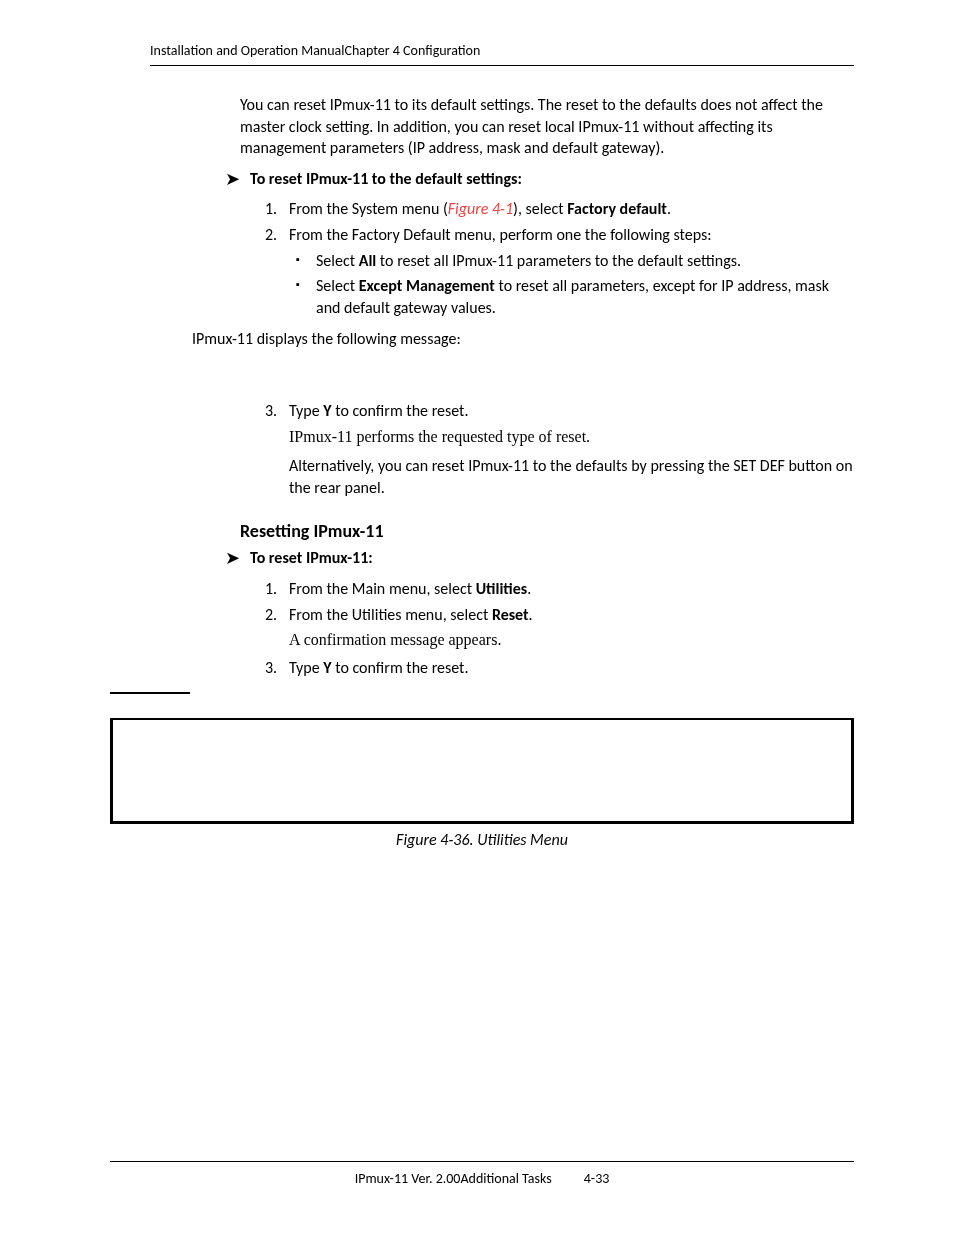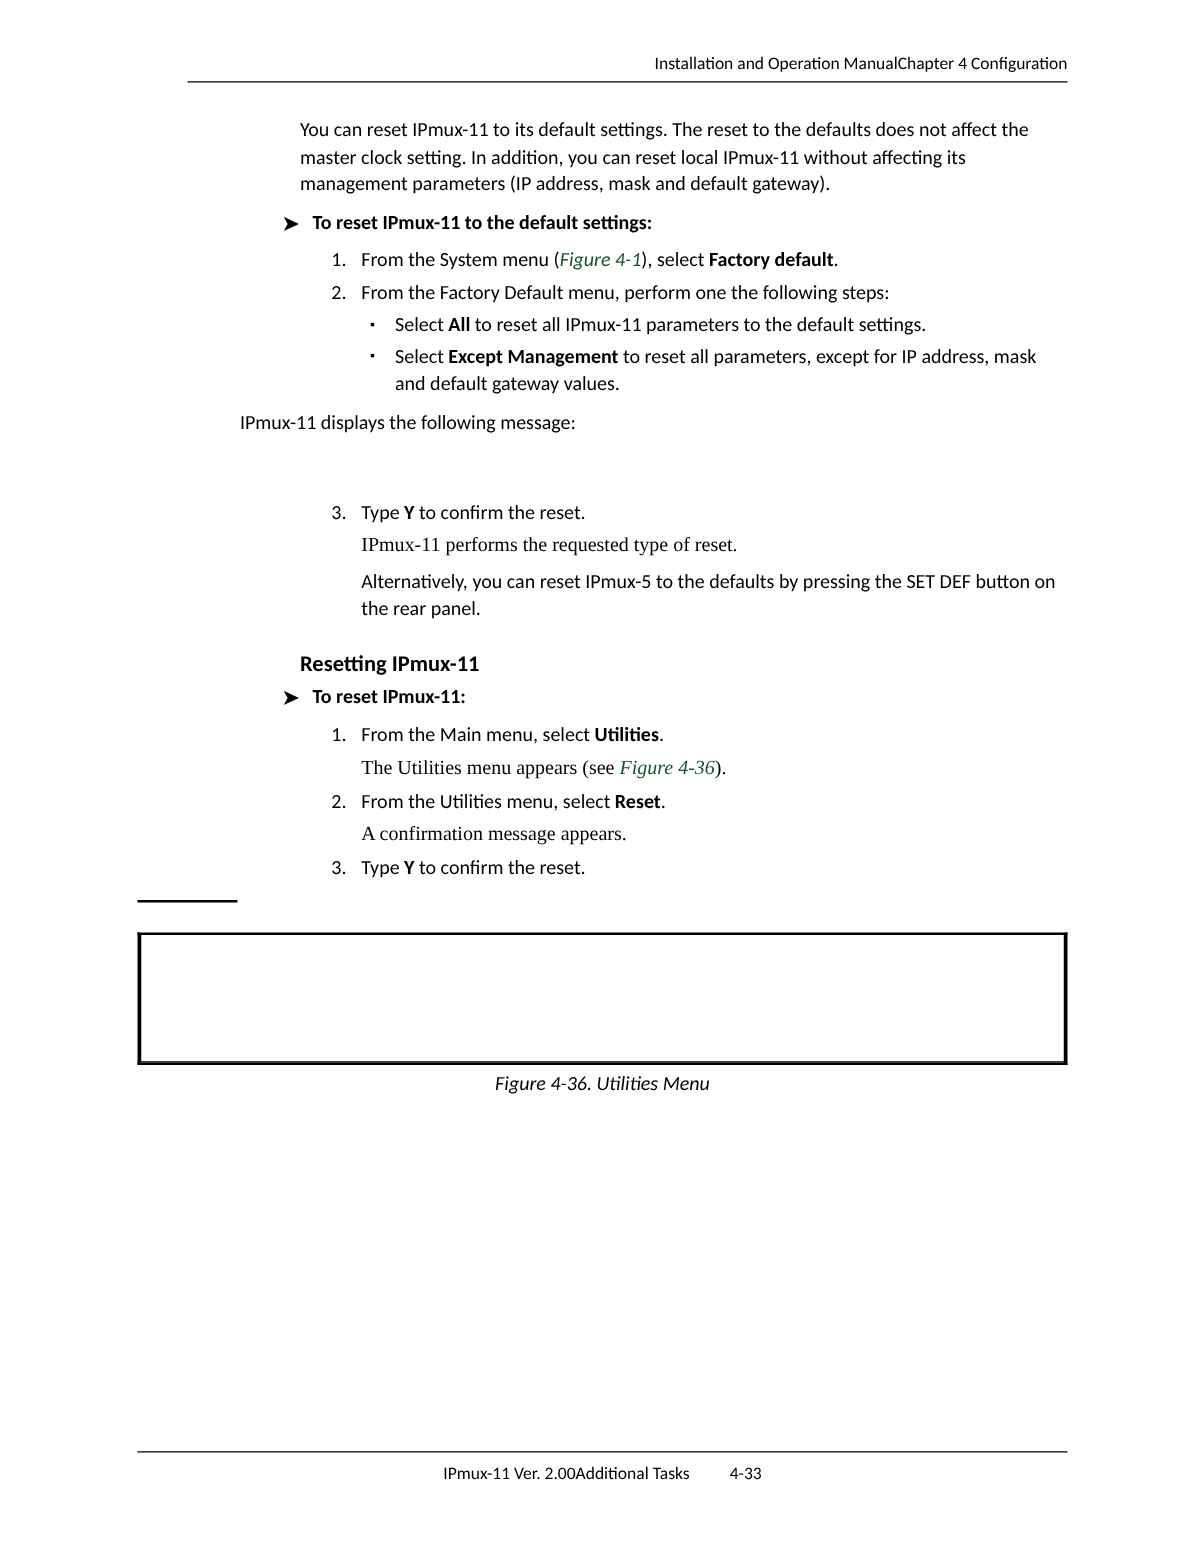--- a/index.html
+++ b/index.html
@@ -13,21 +13,21 @@
     width: 954px;
     height: 1235px;
     box-sizing: border-box;
     padding: 42px 100px 48px 110px;
     position: relative;
     display: flex;
     flex-direction: column;
   }
   .top-header {
     display: flex;
-    justify-content: flex-end;
+    justify-content: flex-start;
     font-size: 14px;
     border-bottom: 1px solid #000;
     padding-bottom: 6px;
     margin-bottom: 28px;
     margin-left: 40px;
   }
   .content {
     flex: 1 1 auto;
   }
   .section-heading {
@@ -90,21 +90,21 @@
     margin-bottom: 10px;
   }
   .indent-under-step {
     margin-left: 179px;
     line-height: 1.35;
     margin-top: 2px;
     margin-bottom: 6px;
     font-family: Liberation Serif, serif;
   }
   .link {
-    color: #14532d;
+    color: #ef4444;
     font-style: italic;
     text-align: center;
   }
   .figure-box {
     margin-top: 14px;
     margin-bottom: 10px;
   }
   .figure-inner {
     position: relative;
     height: 132px;
@@ -208,38 +208,35 @@
     <div class="ol-step">
       <span class="ol-num">3.</span>
       <span class="ol-body">
         <span>Type </span><b>Y</b><span> to confirm the reset.</span>
       </span>
     </div>
     <div class="indent-under-step">IPmux-11 performs the requested type of reset.</div>
 
     <div class="ol-step" style="margin-top:8px">
       <span class="ol-num"></span>
-      <span class="ol-body">Alternatively, you can reset IPmux-5 to the defaults by pressing the SET DEF button on the rear panel.</span>
+      <span class="ol-body">Alternatively, you can reset IPmux-11 to the defaults by pressing the SET DEF button on the rear panel.</span>
     </div>
 
     <div class="section-heading" style="margin-top:22px">Resetting IPmux-11</div>
 
     <div class="proc-row">
       <span class="proc-arrow">➤</span>
       <span class="proc-title">To reset IPmux-11:</span>
     </div>
 
     <div class="ol-step">
       <span class="ol-num">1.</span>
       <span class="ol-body">
         <span>From the Main menu, select </span><b>Utilities</b><span>.</span>
       </span>
-    </div>
-    <div class="indent-under-step">
-      <span>The Utilities menu appears (see </span><span class="link">Figure 4-36</span><span>).</span>
     </div>
 
     <div class="ol-step">
       <span class="ol-num">2.</span>
       <span class="ol-body">
         <span>From the Utilities menu, select </span><b>Reset</b><span>.</span>
       </span>
     </div>
     <div class="indent-under-step">A confirmation message appears.</div>
 

